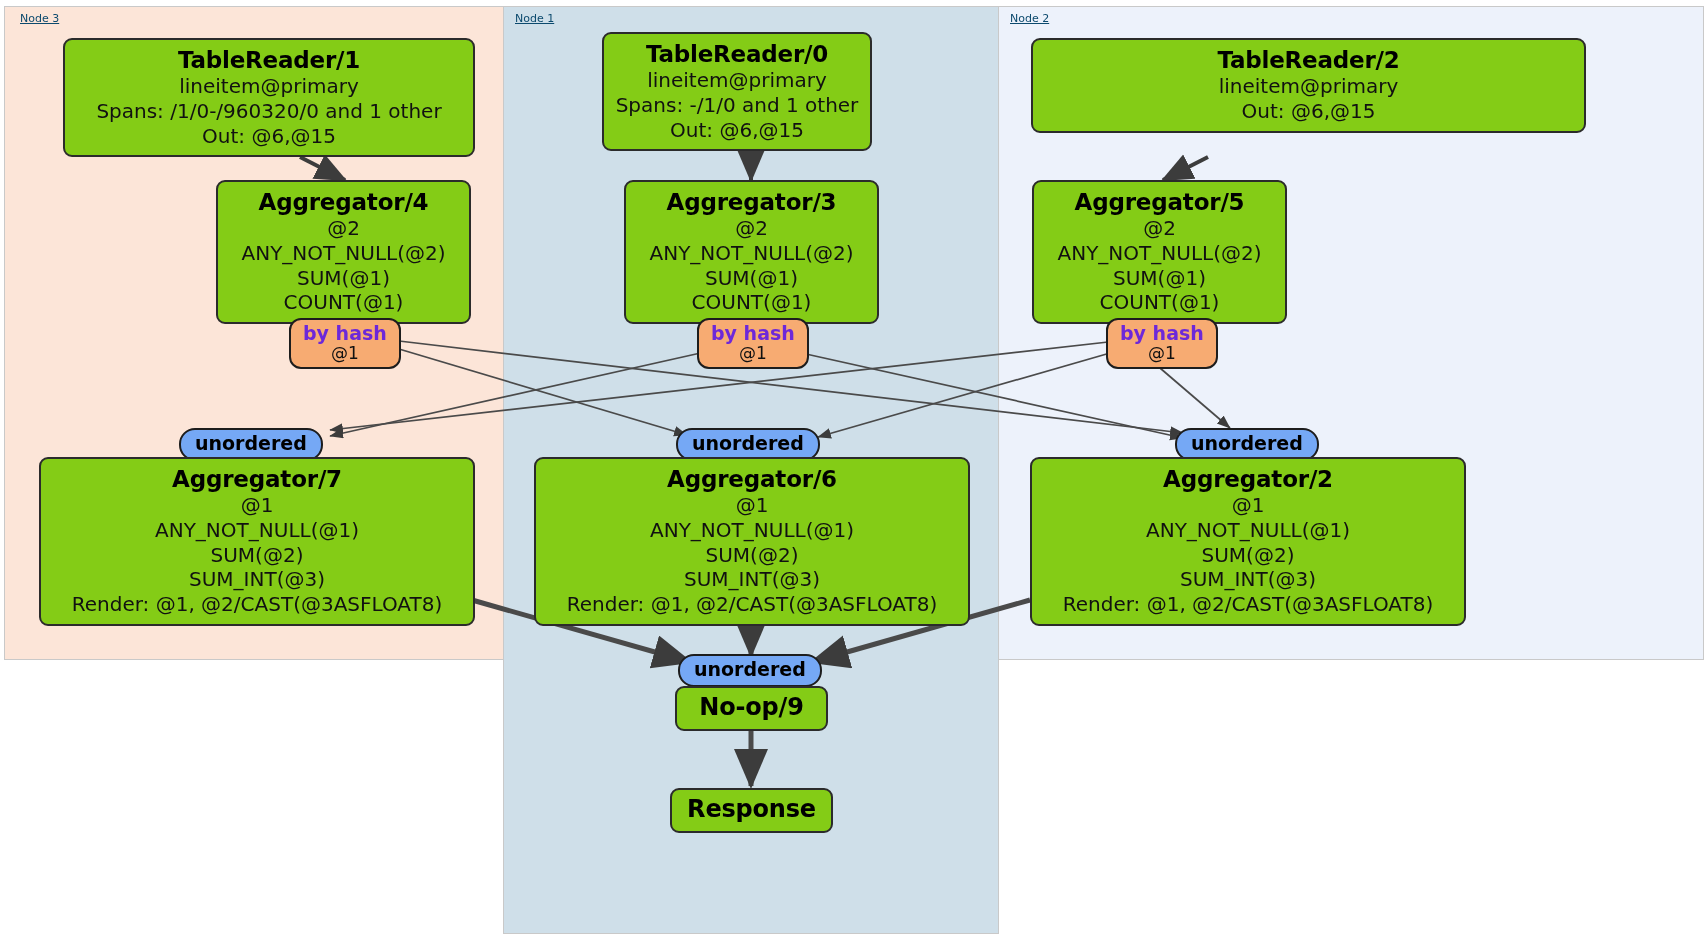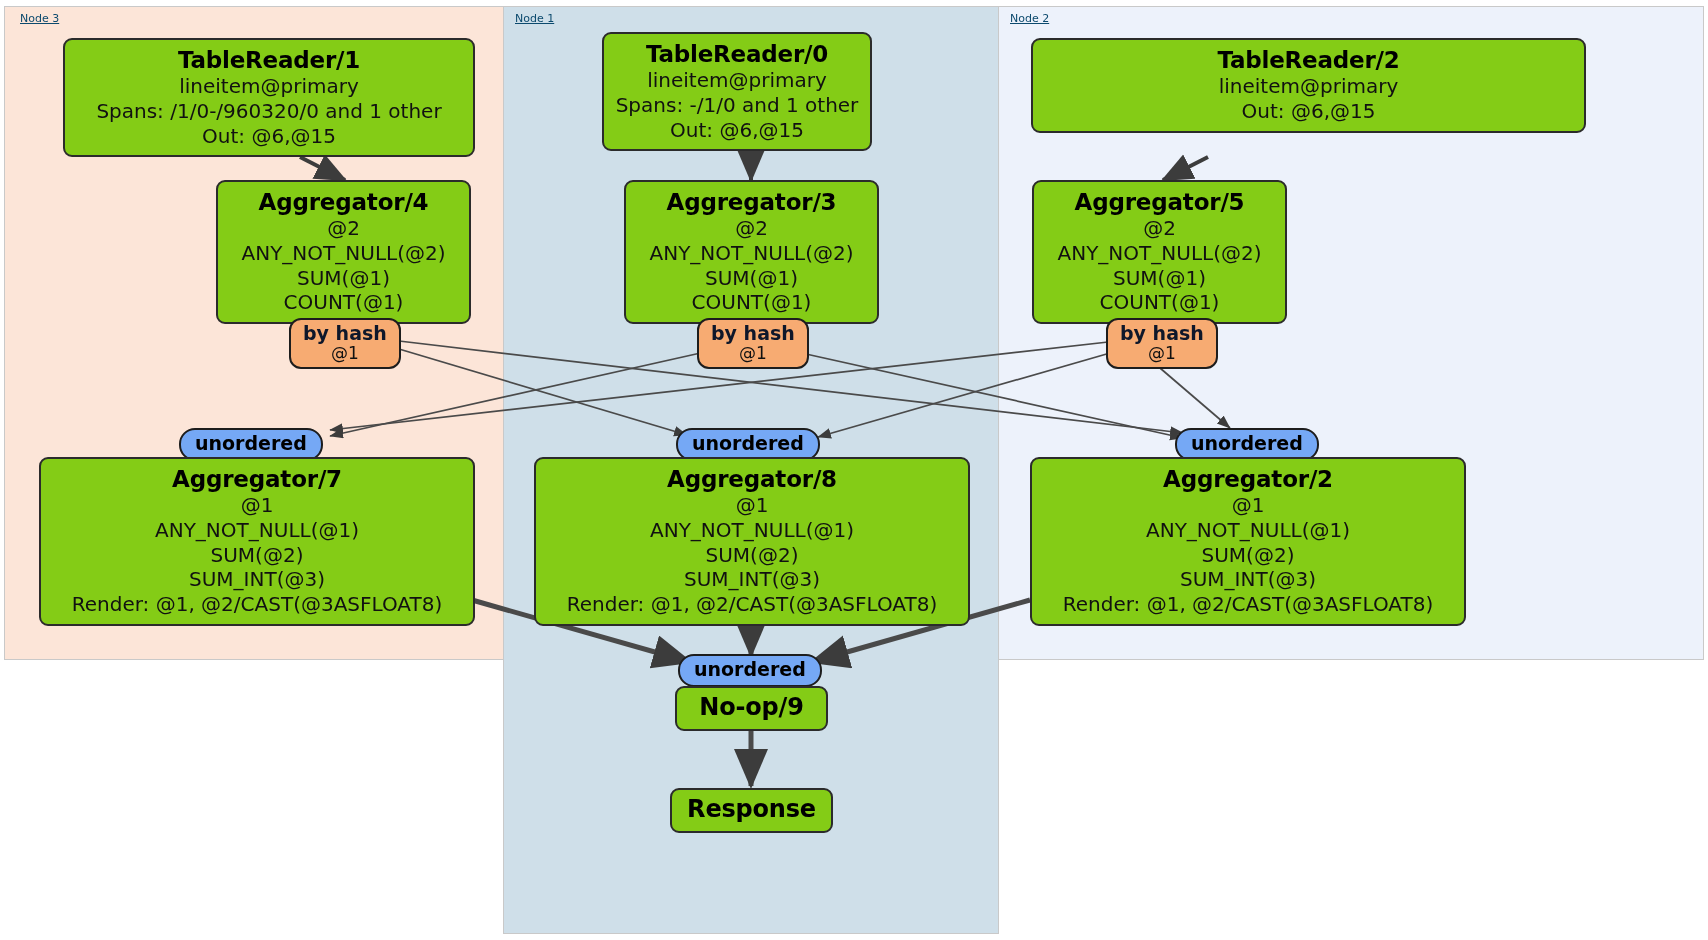--- a/index.html
+++ b/index.html
@@ -79,21 +79,21 @@
     line-height: 1.12;
   }
   .pill.hash {
     background: #f7ab72;
     border-radius: 12px;
     padding: 3px 12px 4px 12px;
   }
   .pill.hash .t {
     font-weight: bold;
     font-size: 19px;
-    color: #0f172a;
+    color: #6d28d9;
   }
   .pill.hash .s {
     font-size: 17px;
     color: #111;
   }
   .pill.unordered {
     background: #75a8f5;
     border-radius: 16px;
     padding: 3px 14px 5px 14px;
   }
@@ -227,21 +227,21 @@
   <div class="proc" style="left:39px; top:457px; width:436px;">
     <div class="title">Aggregator/7</div>
     <div class="line">@1</div>
     <div class="line">ANY_NOT_NULL(@1)</div>
     <div class="line">SUM(@2)</div>
     <div class="line">SUM_INT(@3)</div>
     <div class="line">Render: @1, @2/CAST(@3ASFLOAT8)</div>
   </div>
 
   <div class="proc" style="left:534px; top:457px; width:436px;">
-    <div class="title">Aggregator/8</div>
+    <div class="title">Aggregator/6</div>
     <div class="line">@1</div>
     <div class="line">ANY_NOT_NULL(@1)</div>
     <div class="line">SUM(@2)</div>
     <div class="line">SUM_INT(@3)</div>
     <div class="line">Render: @1, @2/CAST(@3ASFLOAT8)</div>
   </div>
 
   <div class="proc" style="left:1030px; top:457px; width:436px;">
     <div class="title">Aggregator/2</div>
     <div class="line">@1</div>

